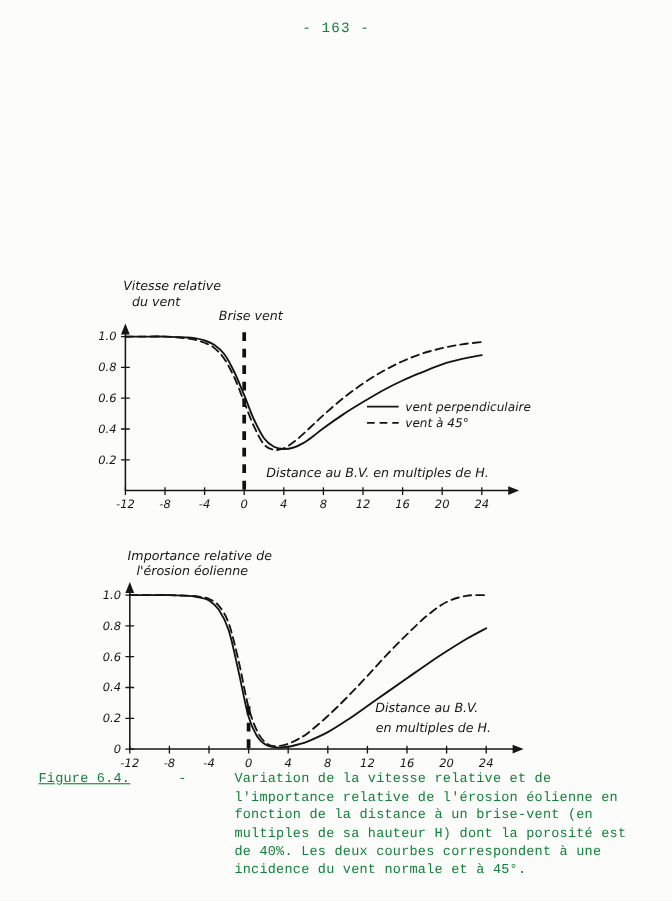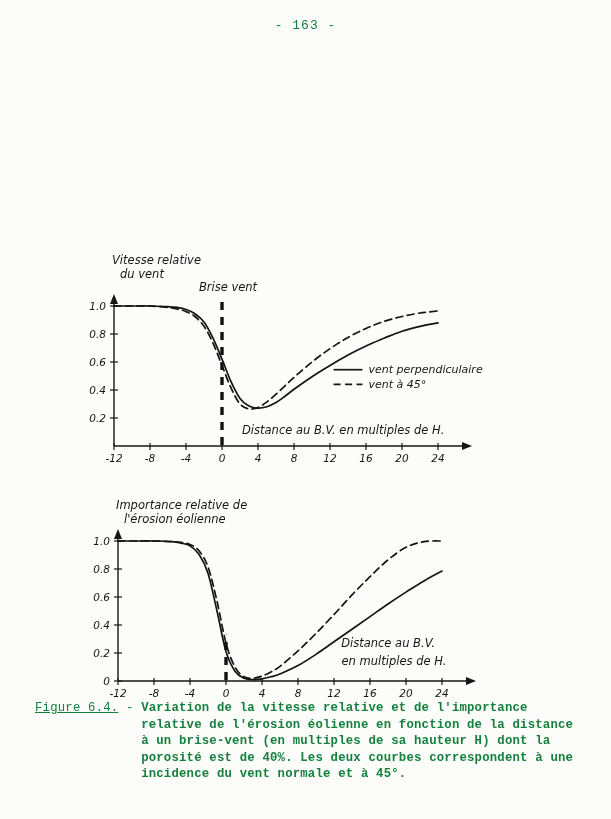--- a/index.html
+++ b/index.html
@@ -20,25 +20,25 @@
   #chart0{left:68px;top:250px;}
   #chart1{left:72px;top:460px;margin-top:35px;}
   svg text{
     font-family:"DejaVu Sans",sans-serif;
     font-style:italic;
     fill:#161616;
   }
   .caption{
     position:absolute;left:35px;top:700px;width:552px;
     display:flex;
-    font-size:12.3px;line-height:16.5px;letter-spacing:.2px;
+    font-size:12.3px;line-height:16.5px;letter-spacing:.2px;gap:36px;
   }
   .fig-label{text-decoration:underline;white-space:nowrap;}
   .sep{white-space:pre;}
-  .caption-text{flex:1;font-weight:bold;}
+  .caption-text{flex:1;}
 </style>
 </head>
 <body>
 
 <div class="page">
 
   <div class="page-number">- 163 -</div>
 
   <figure class="chart" id="chart0">
     <svg id="chart-svg-0" width="500" height="220">

